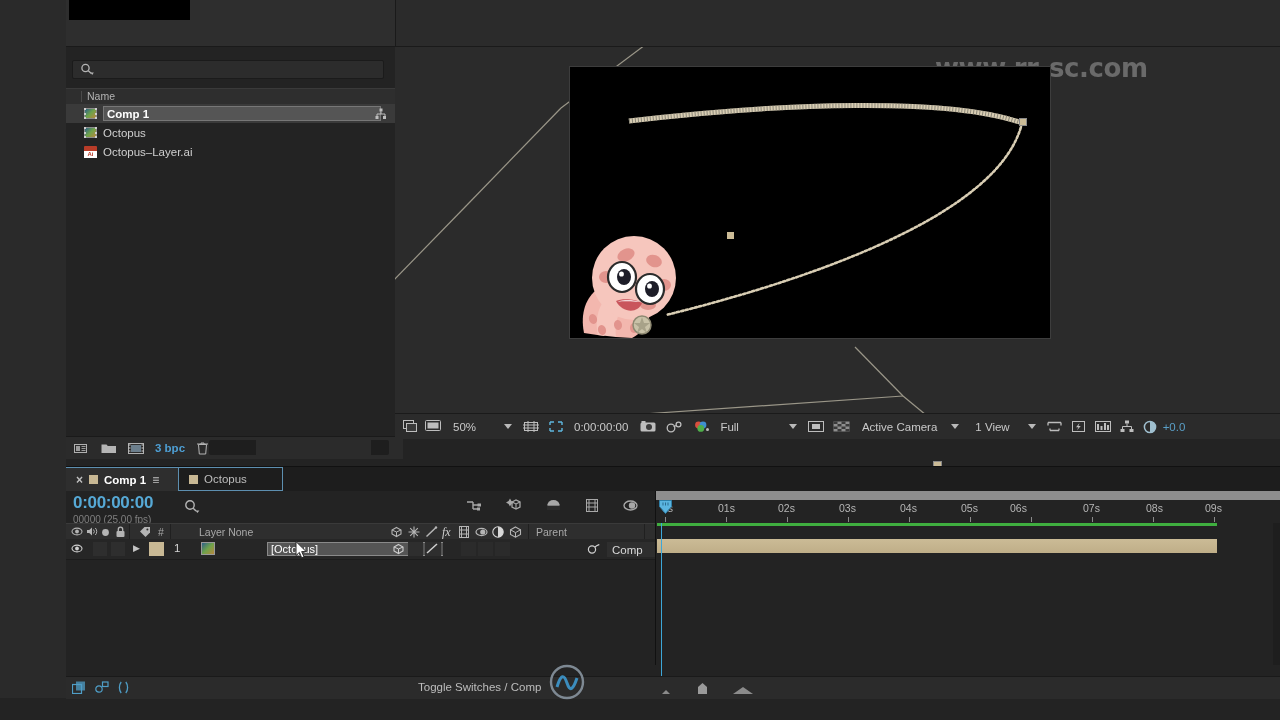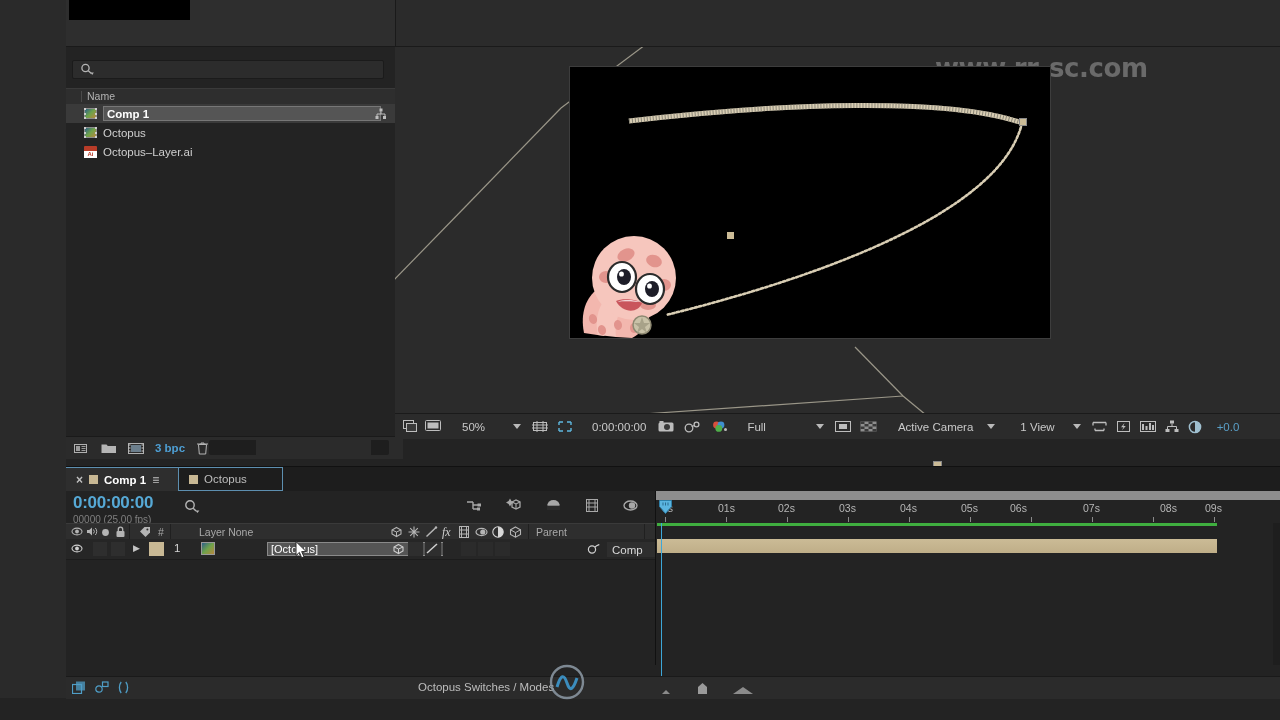--- a/index.html
+++ b/index.html
@@ -54,21 +54,21 @@
   #pfoot .well2{position:absolute;left:190px;top:3px;width:115px;height:15px;background:#2b2b2b;}
 
   
   #comp{left:395px;top:46px;width:885px;height:392px;background:#2b2b2b;border-top:1px solid #1a1a1a;}
   #stage{position:absolute;left:175px;top:20px;width:480px;height:271px;background:#000;
          outline:1px solid #3d3d3d;}
   #watermark{position:absolute;left:540px;top:6px;color:#6a6a6a;font-size:26px;font-weight:bold;
              letter-spacing:-.4px;font-family:"DejaVu Sans",sans-serif;}
   #comptools{position:absolute;left:0;bottom:0;width:885px;height:25px;background:#2b2b2b;
              border-top:1px solid #1a1a1a;display:flex;align-items:center;}
-  #comptools .t{color:#c9c9c9;font-size:11.5px;margin-left:9px;}
+  #comptools .t{color:#c9c9c9;font-size:11.5px;}
   .carat{width:0;height:0;border-left:4px solid transparent;border-right:4px solid transparent;
          border-top:5px solid #b9b9b9;}
 
   
   #timeline{left:66px;top:466px;width:1214px;height:232px;background:#232323;border-top:1px solid #111;}
   #tltabs{position:absolute;left:0;top:0;width:1214px;height:24px;background:#1d1d1d;}
   .tltab{position:absolute;top:0;height:24px;display:flex;align-items:center;gap:6px;padding:0 10px;
          box-sizing:border-box;font-size:11.5px;}
   .tltab.active{background:#2e2e2e;border-top:1px solid #5d8fb0;color:#fff;font-weight:bold;}
   .tltab .sw{width:9px;height:9px;background:#c8b894;}
@@ -466,21 +466,21 @@
     <div id="ruler">
       <div id="rulerTop"></div>
       <div class="ticklbl" style="left:6px">0s</div>
       <div class="ticklbl" style="left:62px">01s</div>
       <div class="ticklbl" style="left:122px">02s</div>
       <div class="ticklbl" style="left:183px">03s</div>
       <div class="ticklbl" style="left:244px">04s</div>
       <div class="ticklbl" style="left:305px">05s</div>
       <div class="ticklbl" style="left:354px">06s</div>
       <div class="ticklbl" style="left:427px">07s</div>
-      <div class="ticklbl" style="left:504px">08s</div>
+      <div class="ticklbl" style="left:490px">08s</div>
       <div class="ticklbl" style="left:549px">09s</div>
       <div class="tick" style="left:9px"></div>
         <div class="tick" style="left:70px"></div>
       <div class="tick" style="left:131px"></div>
         <div class="tick" style="left:192px"></div>
       <div class="tick" style="left:253px"></div>
         <div class="tick" style="left:314px"></div>
       <div class="tick" style="left:375px"></div>
         <div class="tick" style="left:436px"></div>
       <div class="tick" style="left:497px"></div>
@@ -642,21 +642,21 @@
             <circle cx="4" cy="8" r="3.2" fill="none" stroke="#4f9ec7" stroke-width="1.2"></circle>
             <rect x="7.5" y="1" width="5.5" height="4.5" fill="none" stroke="#4f9ec7" stroke-width="1.2"></rect>
           </svg>
         </span>
         <span class="ico">
           <svg width="11" height="13" viewBox="0 0 11 13">
             <path d="M3.2 1 C0.8 4 0.8 9 3.2 12M7.8 1 C10.2 4 10.2 9 7.8 12" stroke="#4f9ec7" stroke-width="1.3" fill="none"></path>
           </svg>
         </span>
       </div>
-      <div class="lbl">Octopus Switches / Modes</div>
+      <div class="lbl">Toggle Switches / Comp</div>
       <div class="rt">
         <span class="ico">
           <svg width="16" height="8" viewBox="0 0 16 8">
               <path d="M4 7 L8 3 L12 7z" fill="#8b8b8b"></path>
             </svg>
         </span>
         <span class="ico">
           <svg width="13" height="13" viewBox="0 0 13 13">
               <path d="M2 12 V5 L6.5 1 L11 5 v7z" fill="#9a9a9a"></path>
             </svg>

